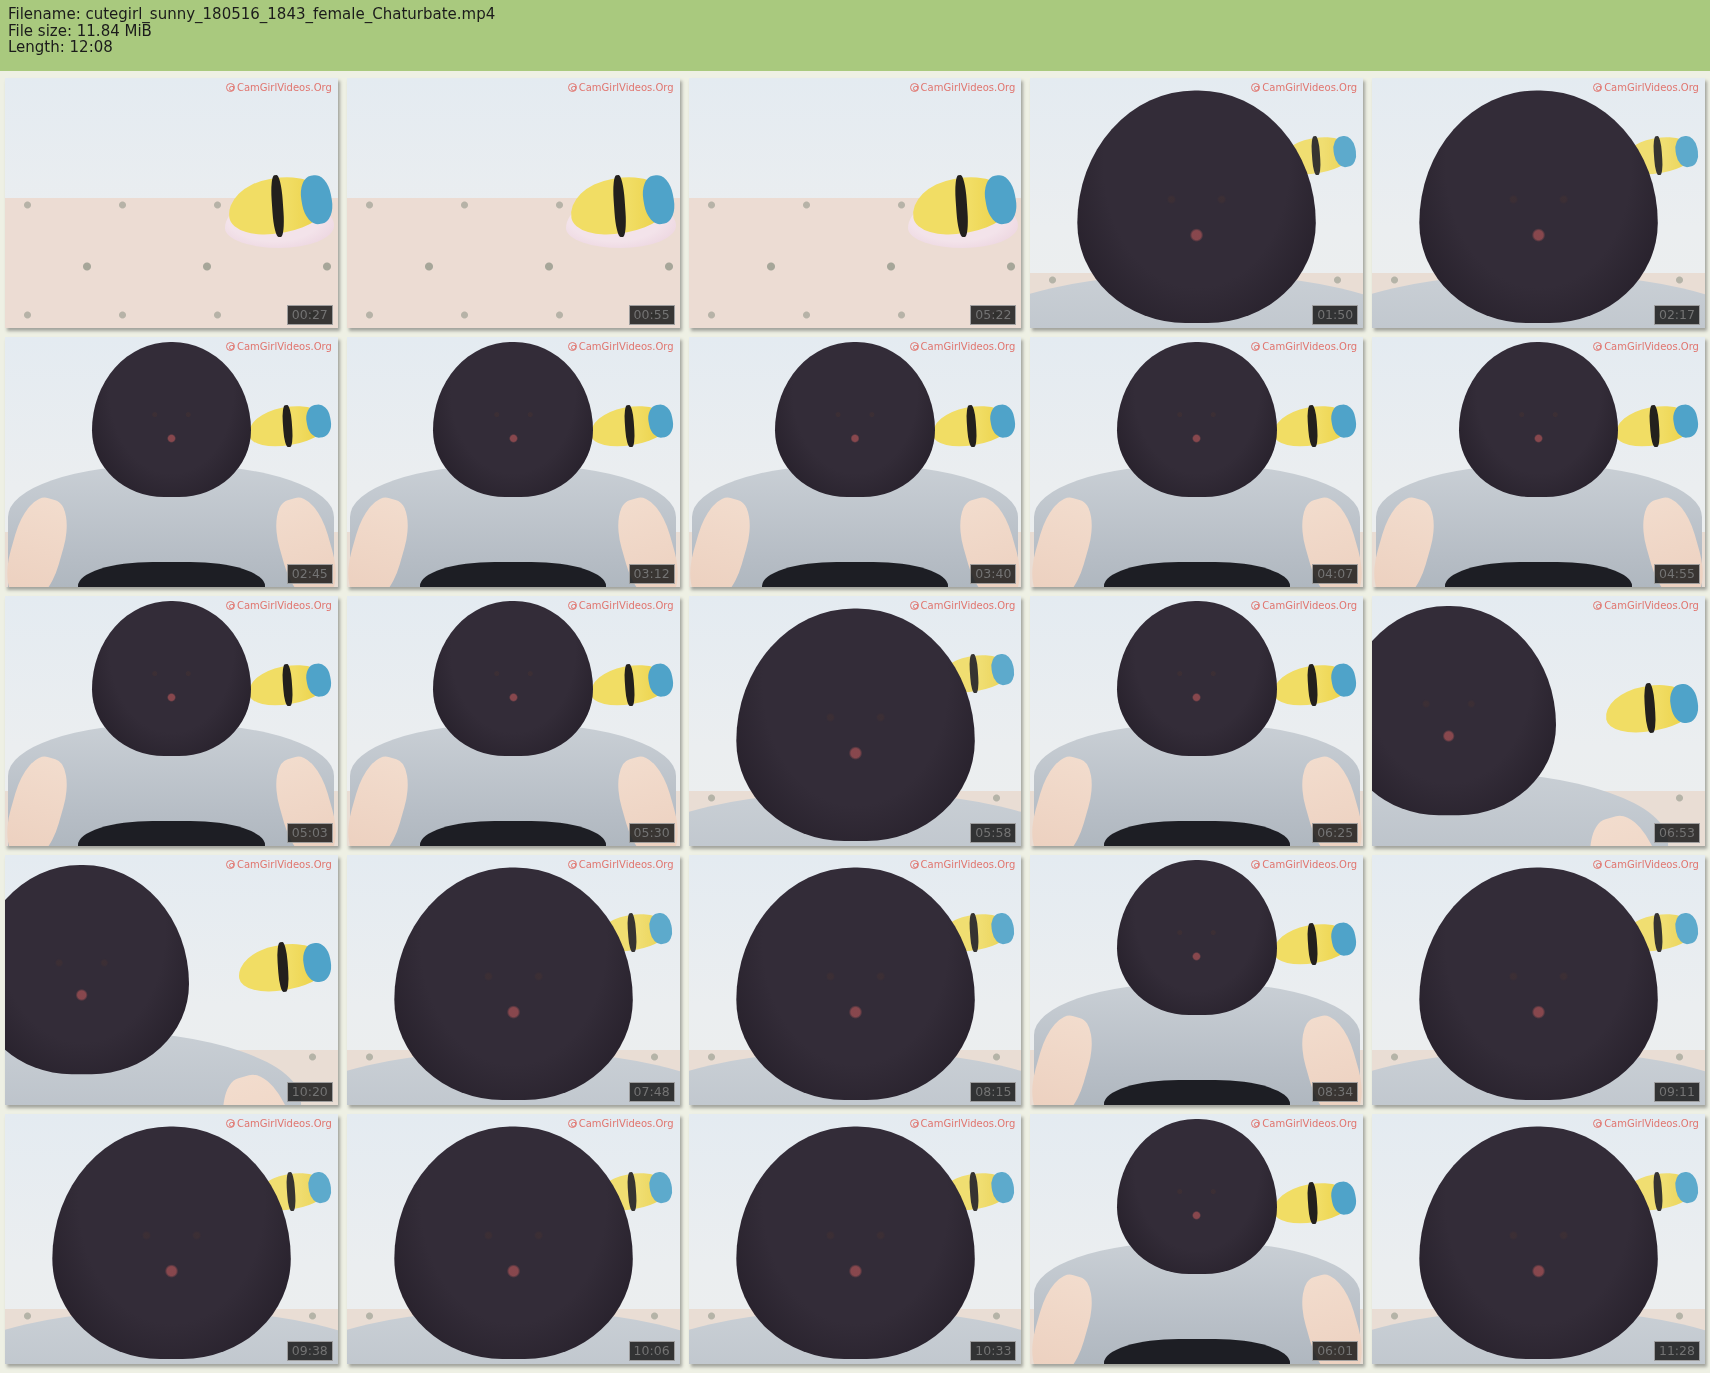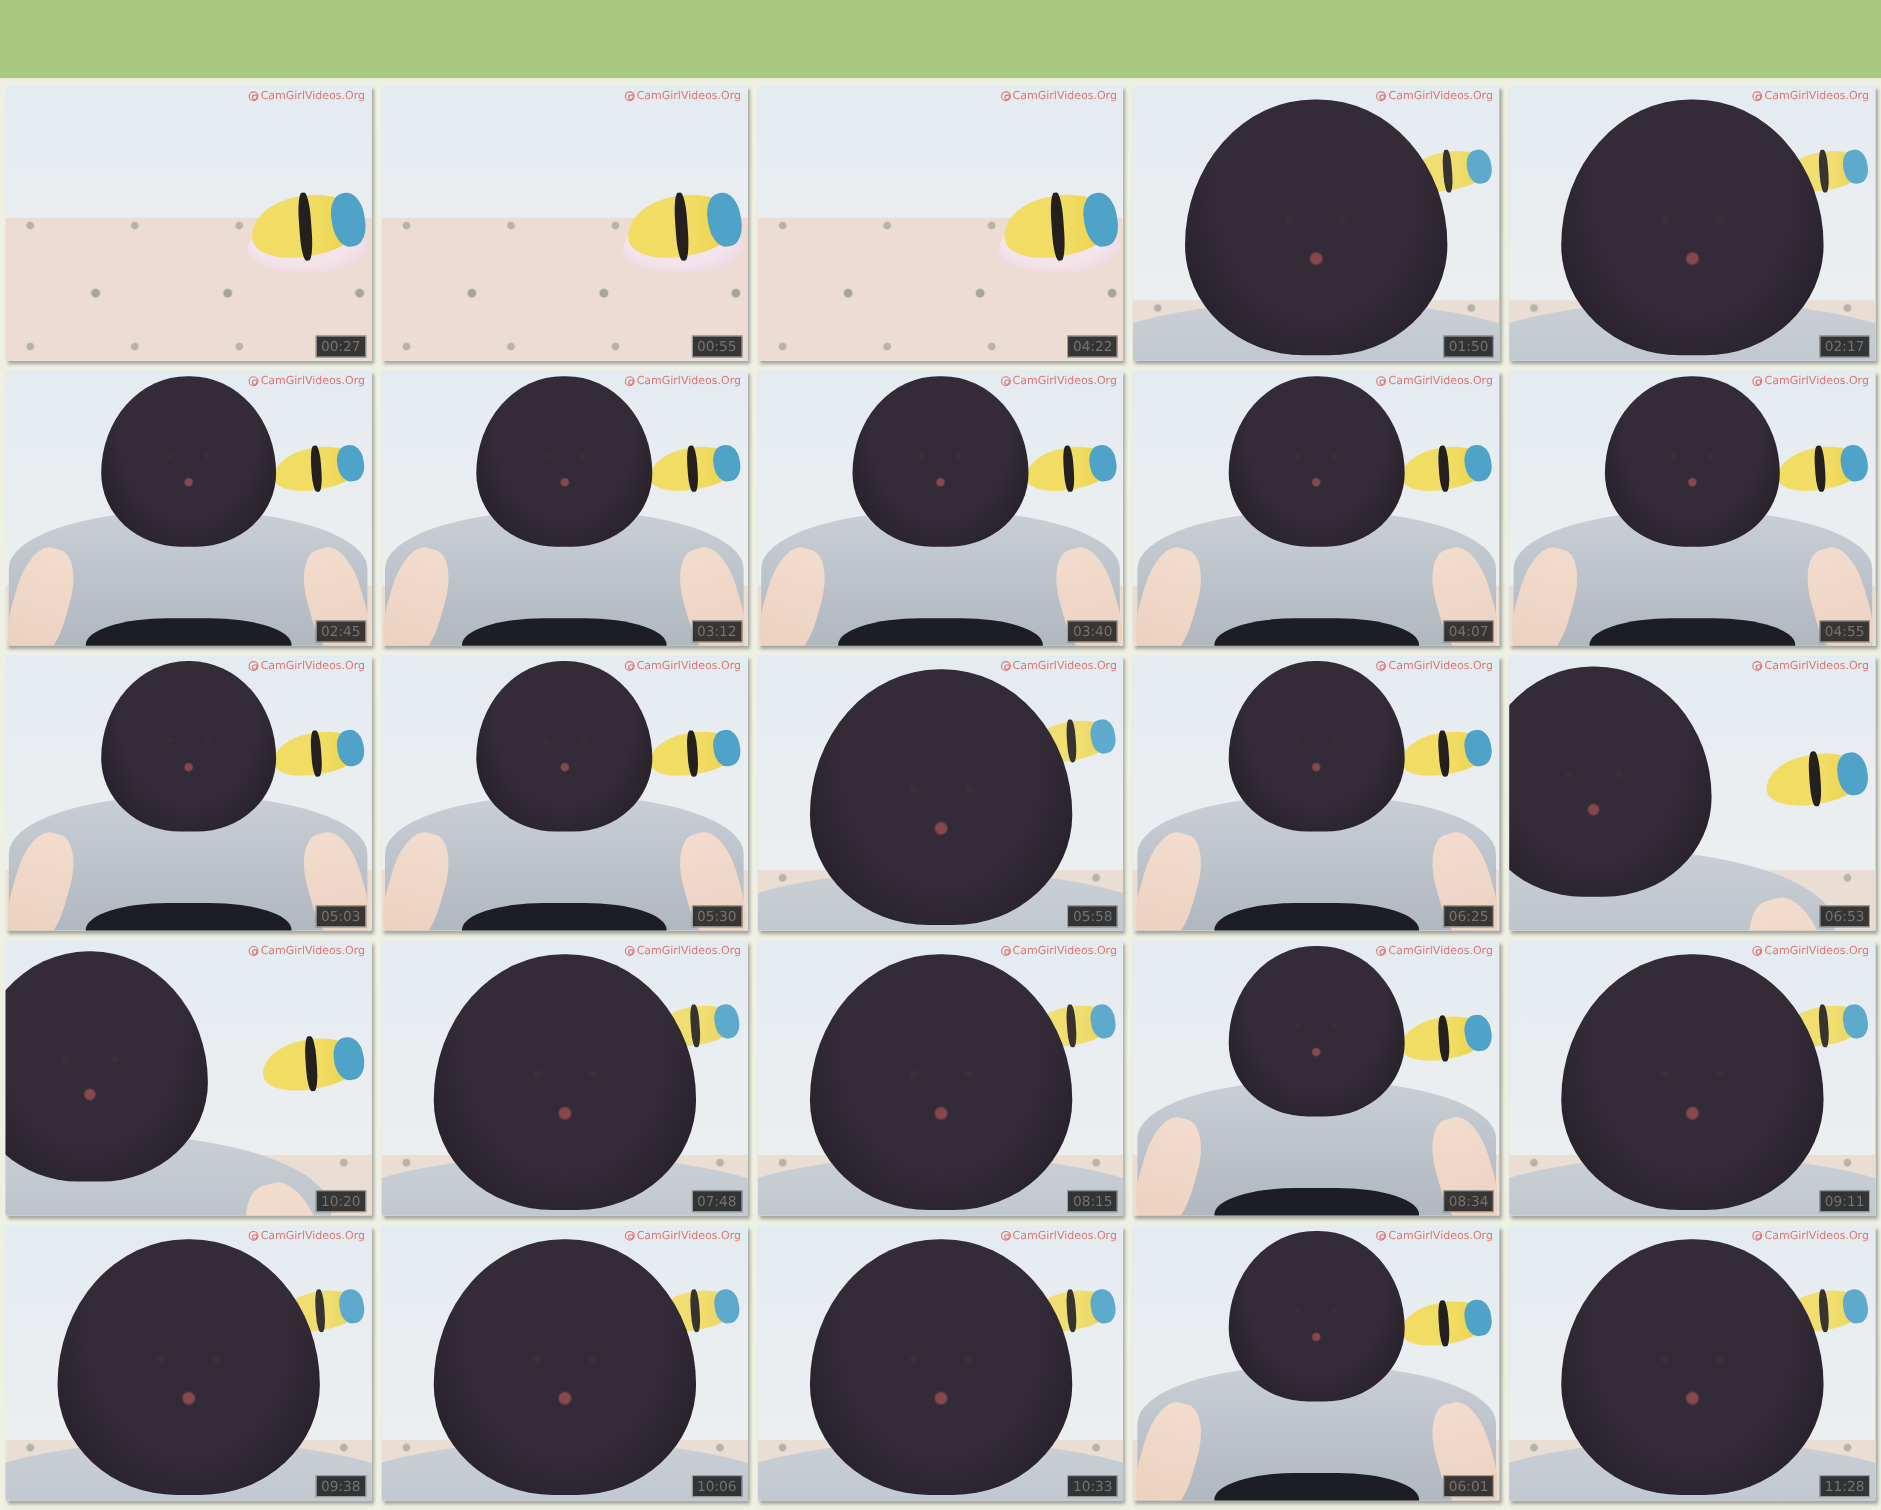--- a/index.html
+++ b/index.html
@@ -86,20 +86,25 @@
   .wm-icon::before { content:""; position:absolute; left:2px; top:2px;
     width:3px; height:3px; border:1px solid #e0625a; border-radius:50% 0 50% 50%; }
   .ts { position:absolute; bottom:3px; right:5px; z-index:6;
     background:rgba(25,25,25,.85); color:#737373; font-size:12.5px;
     padding:1px 4px 2px 4px; border:1px solid rgba(215,215,215,.65); }
 </style>
 </head>
 <body>
 
 <div class="header">
+  <div class="left">
+    <div>Filename: cutegirl_sunny_180516_1843_female_Chaturbate.mp4</div>
+    <div>File size: 11.84 MiB</div>
+    <div>Length: 12:08</div>
+  </div>
 </div>
 
 <div class="grid">
     <div class="thumb bed">
     <div class="wall"></div>
     <div class="blanket"></div>
     <div class="pile"></div>
     <div class="plush">
       <div class="strap"></div>
       <div class="suit"></div>
@@ -132,21 +137,21 @@
     <div class="pile"></div>
     <div class="plush">
       <div class="strap"></div>
       <div class="suit"></div>
     </div>
 
     <div class="wm">
       <span class="wm-icon"></span>
       <span>CamGirlVideos.Org</span>
     </div>
-    <div class="ts">04:22</div>
+    <div class="ts">05:22</div>
   </div>
     <div class="thumb close">
     <div class="wall"></div>
     <div class="blanket"></div>
 
     <div class="plush">
       <div class="strap"></div>
       <div class="suit"></div>
     </div>
     <div class="person">

